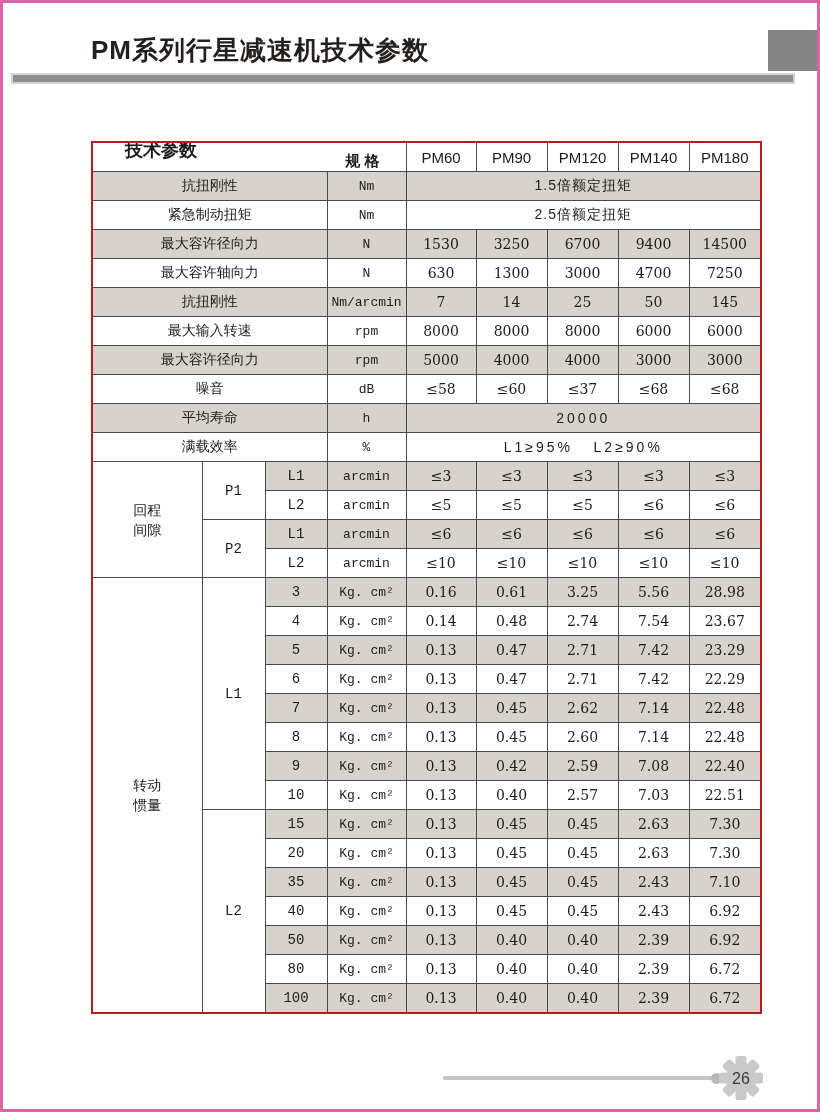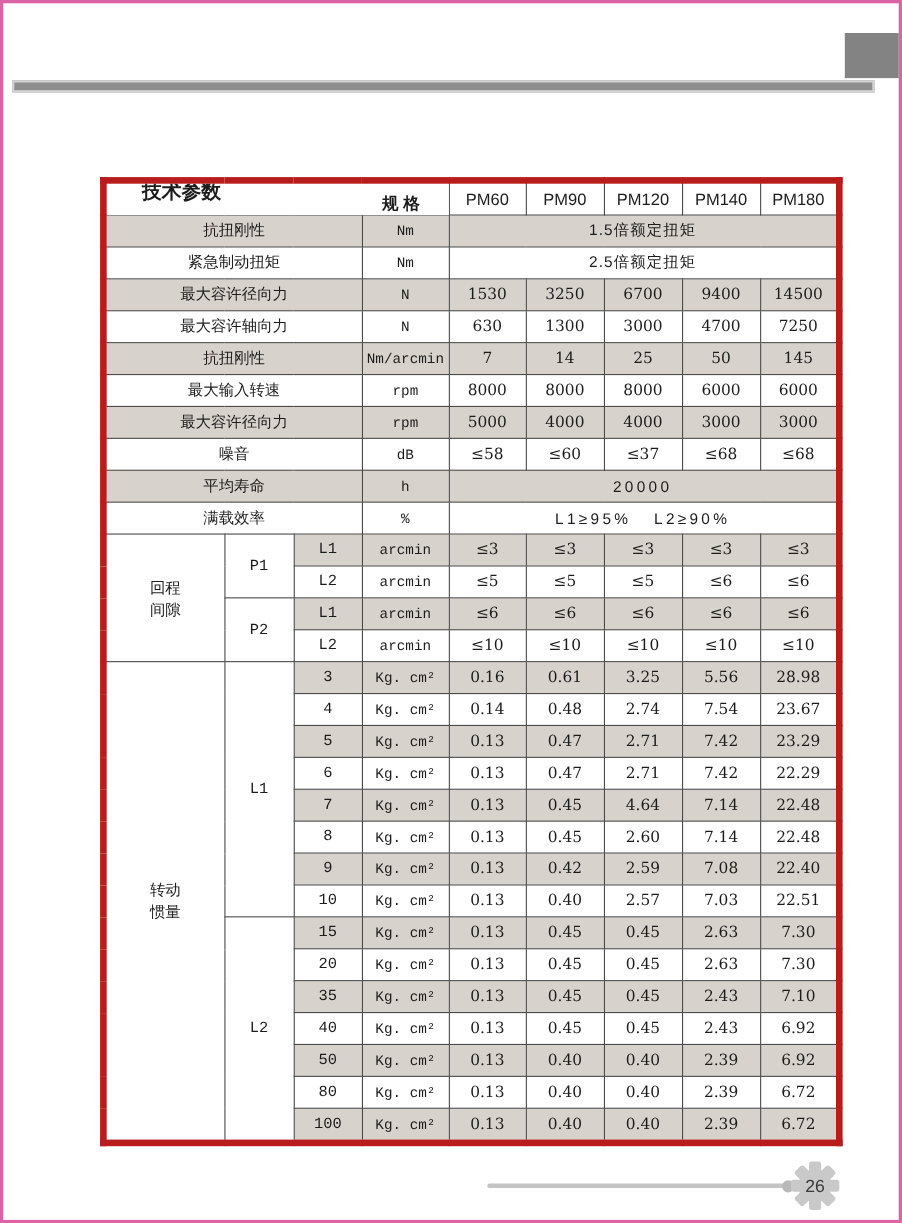--- a/index.html
+++ b/index.html
@@ -18,22 +18,21 @@
     background:#8e8e8e; border:2px solid #d4d4d4;
   }
   .accent-square {
     position:absolute; left:765px; top:27px; width:52px; height:41px;
     background:#838383;
   }
 
   .tbl-wrap { position:absolute; left:88px; top:138px; }
   table.spec {
     border-collapse:collapse; table-layout:fixed; width:669px;
-    border:6px solid #b91c1c;
-    margin-top:20px;
+    border:2px solid #b91c1c;
   }
   table.spec td, table.spec th {
     border:1px solid #4a4a4a; padding:0; height:28px;
     text-align:center; vertical-align:middle; overflow:hidden;
     font-weight:normal; background:#ffffff;
   }
   tr.sh td { background:#d7d3cc; }
   td.grp { background:#ffffff !important; font-weight:bold; font-size:14px; line-height:20px; }
   th.hrow { height:58px; }
   .pmh { font-size:15px; font-family:Liberation Sans, sans-serif; }
@@ -62,20 +61,21 @@
     position:absolute; left:708px; top:1070px; width:11px; height:11px;
     border-radius:50%; background:#b9b9b9;
   }
   .gear-badge { position:absolute; left:715px; top:1052px; width:46px; height:46px; }
 </style>
 </head>
 <body>
 
 <div class="page">
 
+  <div class="page-title">PM系列行星减速机技术参数</div>
   <div class="title-rule"></div>
   <div class="accent-square"></div>
 
   <div class="tbl-wrap">
     <table class="spec">
       <colgroup>
         <col style="width:110px">
           <col style="width:63px">
           <col style="width:62px">
           <col style="width:79px">
@@ -256,21 +256,21 @@
         <td class="numc">0.47</td>
         <td class="numc">2.71</td>
         <td class="numc">7.42</td>
         <td class="numc">22.29</td>
       </tr>
       <tr class="sh">
         <td class="subc">7</td>
         <td class="unitc">Kg. cm²</td>
         <td class="numc">0.13</td>
         <td class="numc">0.45</td>
-        <td class="numc">4.64</td>
+        <td class="numc">2.62</td>
         <td class="numc">7.14</td>
         <td class="numc">22.48</td>
       </tr>
       <tr>
         <td class="subc">8</td>
         <td class="unitc">Kg. cm²</td>
         <td class="numc">0.13</td>
         <td class="numc">0.45</td>
         <td class="numc">2.60</td>
         <td class="numc">7.14</td>

